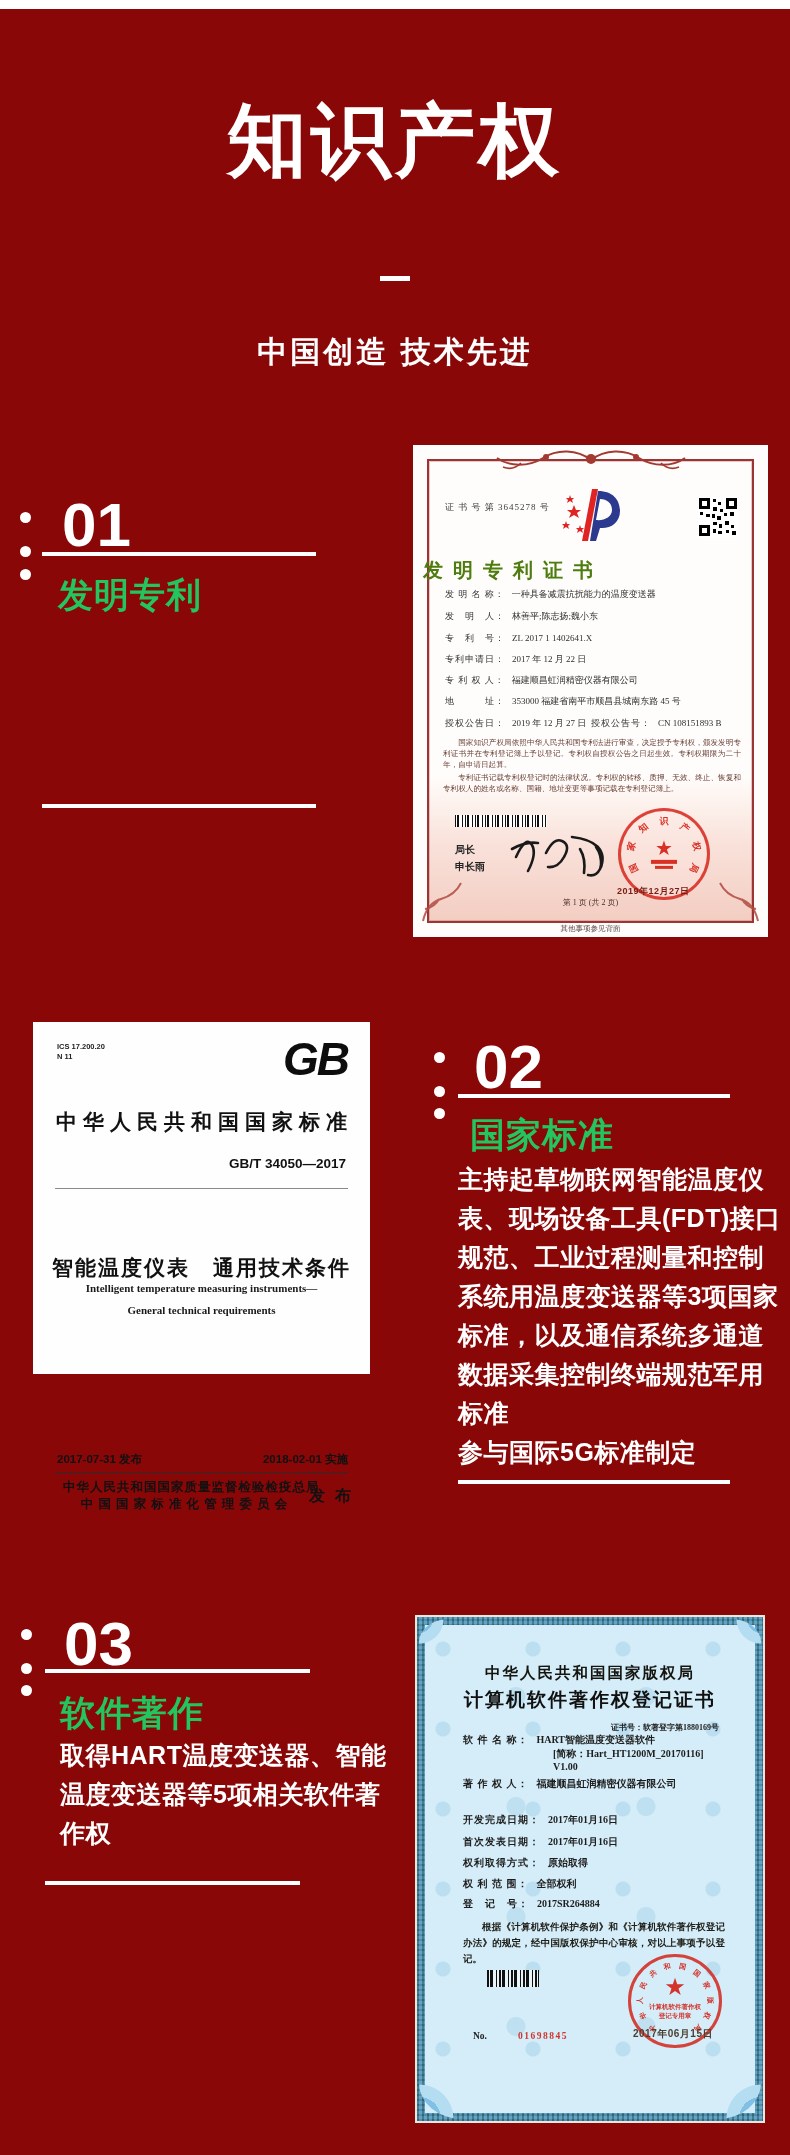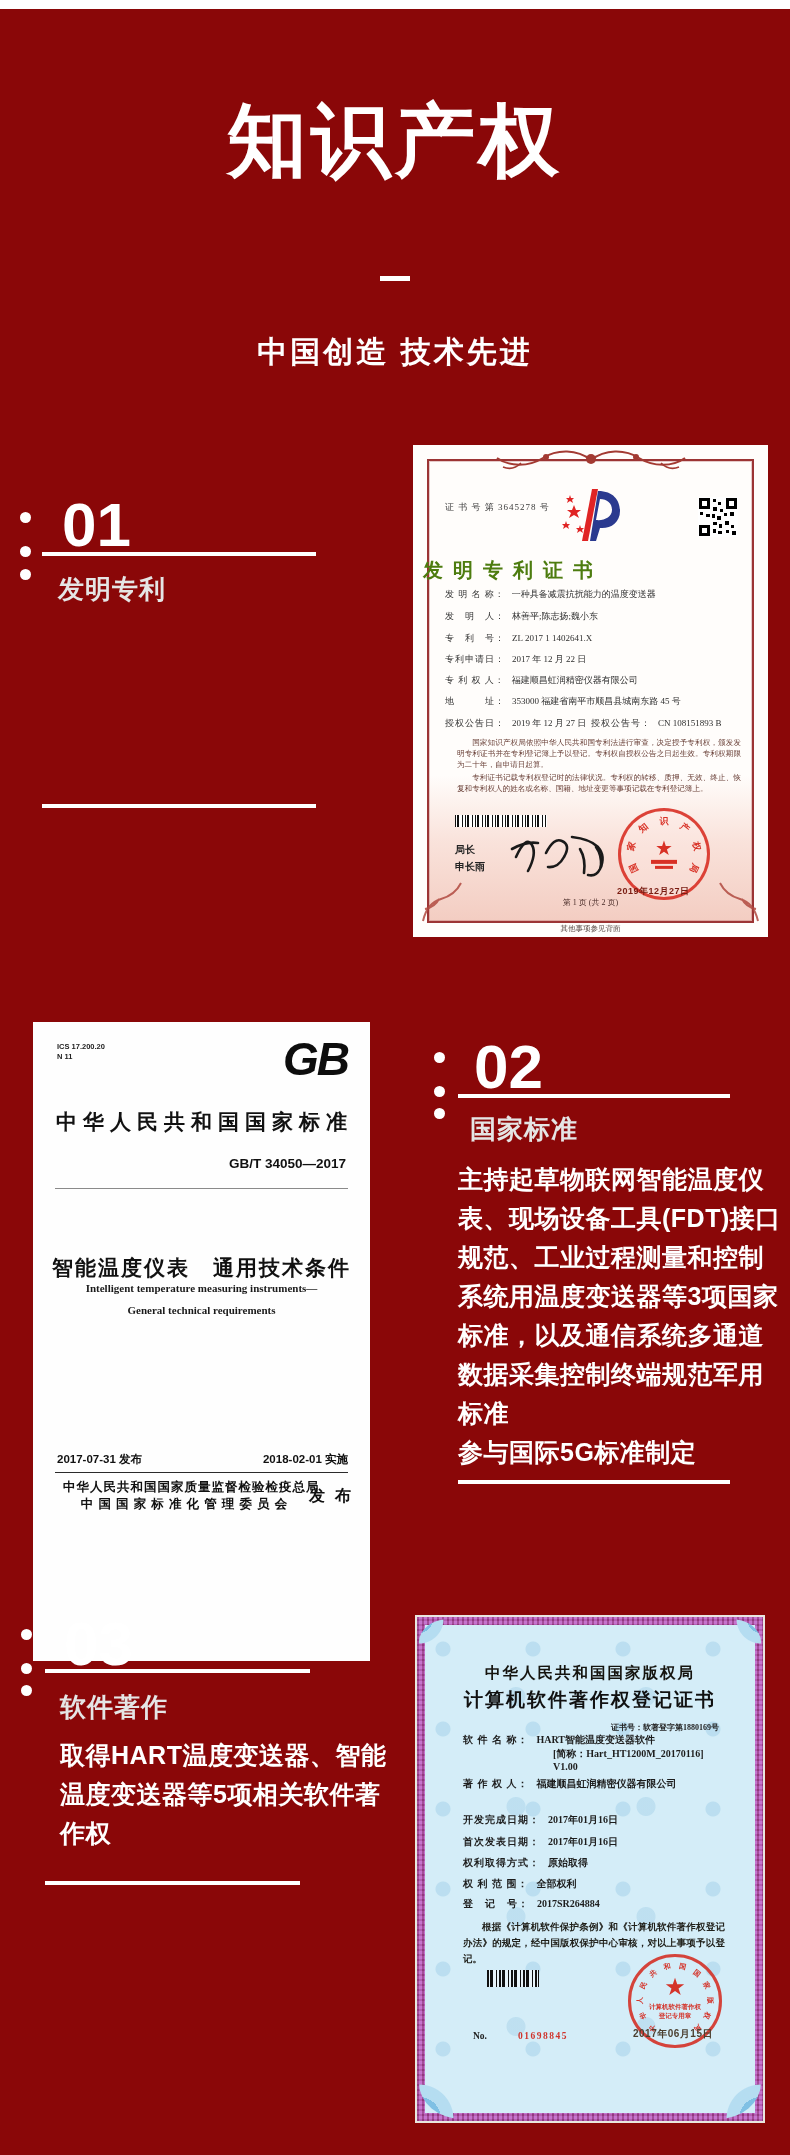--- a/index.html
+++ b/index.html
@@ -8,80 +8,80 @@
   .abs{position:absolute;}
   .topbar{position:absolute;top:0;left:0;width:100%;height:9px;background:#ffffff;}
   .page-title{position:absolute;top:88px;left:0;width:100%;text-align:center;color:#fff;
               font-size:80px;font-weight:700;letter-spacing:4px;}
   .title-divider{position:absolute;top:276px;left:50%;transform:translateX(-50%);width:30px;height:5px;background:#fff;}
   .subtitle{position:absolute;top:332px;left:0;width:100%;text-align:center;color:#fff;
             font-size:30px;font-weight:700;letter-spacing:3px;}
   .dot{position:absolute;width:11px;height:11px;border-radius:50%;background:#fff;}
   .secnum{position:absolute;font-size:62px;font-weight:700;color:#fff;line-height:1;}
   .rule{position:absolute;height:4px;background:#fff;}
-  .sechead{position:absolute;font-size:26px;font-weight:700;color:#e5e5e5;letter-spacing:1px;}
+  .sechead{position:absolute;font-size:35px;font-weight:700;color:#22c55e;letter-spacing:1px;}
   .secline{font-size:25px;font-weight:700;color:#fff;line-height:39px;white-space:nowrap;letter-spacing:.5px;}
 
   
   .pc{position:absolute;left:413px;top:445px;width:355px;height:492px;background:#fffdfb;color:#2e2e2e;}
   .pc-pink{position:absolute;left:16px;right:16px;top:330px;bottom:16px;
            background:linear-gradient(180deg,rgba(245,208,196,0) 0%,rgba(245,205,193,.55) 45%,#f3cdc2 100%);}
   .pc-border{position:absolute;inset:14px;border:2px solid #9c3434;box-shadow:inset 0 0 0 1px rgba(156,52,52,.25);}
   .pc-orn{position:absolute;top:0px;left:50%;transform:translateX(-50%);}
   .pc-certno{position:absolute;left:32px;top:56px;font-family:"Liberation Serif","DejaVu Serif",serif;
              font-size:9px;letter-spacing:1px;color:#3a3a3a;}
   .pc-logo{position:absolute;left:50%;top:40px;transform:translateX(-50%);}
   .pc-qr{position:absolute;right:30px;top:52px;}
   .pc-title{position:absolute;top:112px;left:0;width:100%;text-align:left;
             font-family:"Liberation Serif","DejaVu Serif",serif;font-size:20px;font-weight:700;
             letter-spacing:10px;color:#4d7c0f;text-indent:10px;}
   .pc-row{position:absolute;left:32px;font-family:"Liberation Serif","DejaVu Serif",serif;
           font-size:9px;color:#2e2e2e;white-space:nowrap;}
   .pc-row .lbl{color:#333;margin-right:7px;letter-spacing:1px;}
   .pc-para{position:absolute;left:30px;right:27px;font-family:"Liberation Serif","DejaVu Serif",serif;
-           font-size:7.6px;line-height:11px;color:#6a4038;text-align:justify;text-indent:2em;margin-left:14px;}
+           font-size:7.6px;line-height:11px;color:#6a4038;text-align:justify;text-indent:2em;}
   .pc-barcode{position:absolute;left:42px;top:370px;width:92px;height:12px;
       background:repeating-linear-gradient(90deg,#111 0 1px,#fff 1px 2px,#111 2px 4px,#fff 4px 7px,#111 7px 8px,#fff 8px 10px);}
   .pc-director{position:absolute;left:42px;top:396px;font-size:10px;font-weight:700;color:#222;line-height:17px;}
   .pc-sign{position:absolute;left:95px;top:382px;}
   .pc-seal{position:absolute;left:205px;top:363px;width:86px;height:86px;border-radius:50%;
            border:3px solid rgba(216,48,37,.9);background:rgba(255,235,232,.25);}
   .pc-seal .ring{position:absolute;inset:0;font-size:9px;font-weight:700;color:#d83025;}
   .pc-emblem{position:absolute;left:50%;top:50%;transform:translate(-50%,-52%);text-align:center;color:#d83025;line-height:1;}
   .pc-emblem .star{font-size:20px;}
   .pc-emblem .gate{width:26px;height:4px;background:#d83025;margin:2px auto 0;}
   .pc-emblem .gate2{width:18px;height:3px;background:#d83025;margin:2px auto 0;}
   .pc-sealdate{position:absolute;left:204px;top:440px;font-size:9px;font-weight:700;color:#7a1d12;letter-spacing:.5px;}
   .pc-pageno{position:absolute;top:452px;left:0;width:100%;text-align:center;
              font-family:"Liberation Serif","DejaVu Serif",serif;font-size:8px;color:#4a2c28;}
   .pc-foot{position:absolute;top:479px;left:0;width:100%;text-align:center;
            font-family:Liberation Serif, serif;font-size:7.5px;color:#5a4a46;}
   .pc-corner{position:absolute;width:42px;height:42px;opacity:.85;}
 
   
-  .gb{position:absolute;left:33px;top:1022px;width:337px;height:639px;background:#fefefe;color:#111;}
+  .gb{position:absolute;left:33px;top:1022px;width:337px;height:352px;background:#fefefe;color:#111;}
   .gb-ics{position:absolute;left:24px;top:20px;font-size:7.5px;font-weight:700;line-height:10px;color:#222;}
   .gb-logo{position:absolute;right:22px;top:10px;font-size:46px;font-weight:700;font-style:italic;
            letter-spacing:-2px;color:#0d0d0d;font-family:"Liberation Sans","DejaVu Sans",sans-serif;}
   .gb-nat{position:absolute;top:86px;left:0;width:100%;text-align:center;
           font-family:"Liberation Serif","DejaVu Serif",serif;font-size:21px;font-weight:700;letter-spacing:6px;text-indent:6px;}
   .gb-no{position:absolute;right:24px;top:134px;font-size:13.5px;font-weight:700;}
   .gb-hr1{position:absolute;left:22px;right:22px;top:166px;height:1px;background:#8a8a8a;}
   .gb-doctitle{position:absolute;top:220px;left:0;width:100%;text-align:center;font-size:21px;font-weight:700;letter-spacing:2px;margin-top:12px;}
   .gb-en{position:absolute;left:0;width:100%;text-align:center;
          font-family:"Liberation Serif","DejaVu Serif",serif;font-size:11px;font-weight:700;color:#1a1a1a;}
   .gb-date{position:absolute;top:430px;font-size:11.5px;font-weight:700;}
   .gb-hr2{position:absolute;left:22px;right:22px;top:450px;height:1px;background:#2b2b2b;}
   .gb-agency{position:absolute;left:30px;right:64px;text-align:center;
              font-family:"Liberation Serif","DejaVu Serif",serif;font-size:12.5px;font-weight:700;letter-spacing:1px;white-space:nowrap;}
   .gb-publish{position:absolute;right:16px;top:464px;font-family:"Liberation Serif","DejaVu Serif",serif;
               font-size:16px;font-weight:700;letter-spacing:3px;}
 
   
-  .sw{position:absolute;left:415px;top:1615px;width:350px;height:508px;background:#a21caf;border:2px solid #e9e7df;box-sizing:border-box;}
+  .sw{position:absolute;left:415px;top:1615px;width:350px;height:508px;background:#0369a1;border:2px solid #e9e7df;box-sizing:border-box;}
   .sw-meander{position:absolute;inset:0;
       background:repeating-linear-gradient(90deg,rgba(120,100,50,.25) 0 2px,rgba(255,255,255,.25) 2px 5px),
                  repeating-linear-gradient(0deg,rgba(120,100,50,.18) 0 2px,rgba(255,255,255,.18) 2px 5px);}
   .sw-inner{position:absolute;inset:8px;background:#d4edf8;
       background-image:radial-gradient(circle at 20% 30%,rgba(150,200,228,.4) 0 7px,rgba(150,200,228,0) 8px),
                        radial-gradient(circle at 70% 65%,rgba(150,200,228,.35) 0 9px,rgba(150,200,228,0) 10px);
       background-size:90px 80px,130px 110px;}
   .sw-corner{position:absolute;border-radius:50%;}
   .sw-head{position:absolute;top:38px;left:0;width:100%;text-align:center;color:#15140f;
            font-family:"Liberation Serif","DejaVu Serif",serif;font-size:15.5px;font-weight:700;letter-spacing:2px;}

